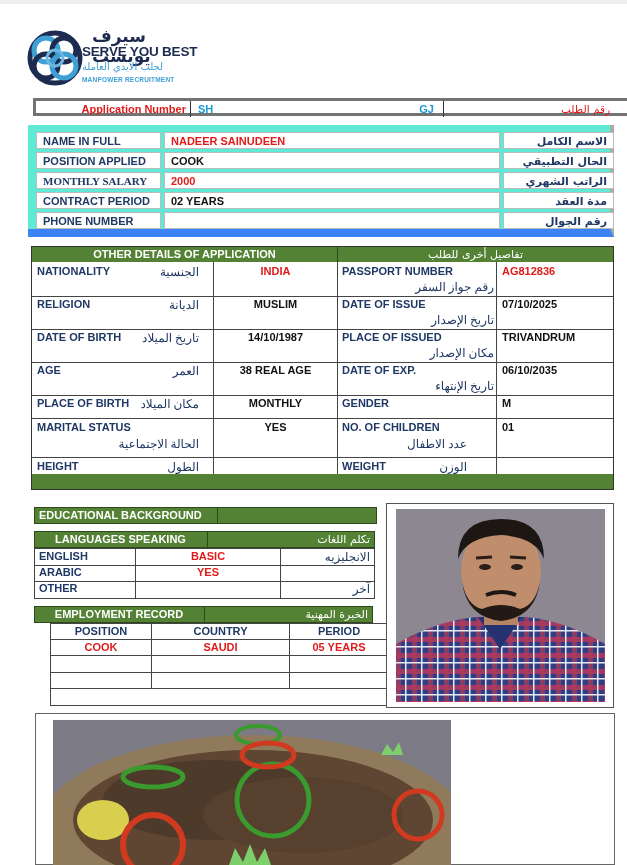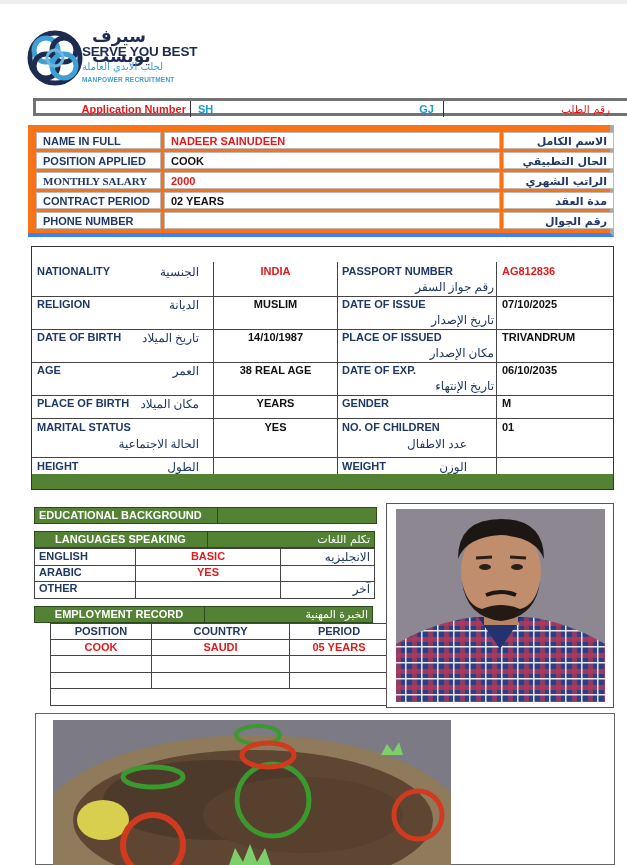--- a/index.html
+++ b/index.html
@@ -17,21 +17,21 @@
   .logo-ar1{left:92px;top:26px;font-size:17px;color:#1c2b4f;font-weight:bold;width:100px;text-align:left;direction:rtl;font-family:"DejaVu Sans",sans-serif;}
   .logo-en{left:82px;top:44px;font-size:13.5px;font-weight:bold;color:#1c2b4f;letter-spacing:-0.2px;}
   .logo-ar2{left:82px;top:61px;font-size:10px;color:#3fa0d5;width:106px;text-align:left;direction:rtl;font-family:"DejaVu Sans",sans-serif;}
   .logo-sub{left:82px;top:76px;font-size:6.5px;color:#3fa0d5;font-weight:bold;letter-spacing:0.2px;}
 
   
   .appbar{left:33px;top:98px;width:612px;height:18px;border:3px solid #737373;box-sizing:border-box;}
   .appbar .c{position:absolute;top:0;height:16px;line-height:16px;font-size:11px;font-weight:bold;}
 
   
-  .summary{left:28px;top:125px;width:586px;height:112px;background:#f97316;border-right:4px solid #aaa;border-bottom:4px solid #3b82f6;box-sizing:border-box;}
+  .summary{left:28px;top:125px;width:586px;height:112px;background:#5eead4;border-right:4px solid #aaa;border-bottom:8px solid #3b82f6;box-sizing:border-box;}
   .srow{position:absolute;left:8px;height:17px;width:572px;}
   .scell{position:absolute;top:0;height:17px;line-height:17px;background:#fff;border:1px solid #bbb;box-sizing:border-box;font-size:11px;font-weight:bold;padding:0 6px;white-space:nowrap;overflow:hidden;}
 
   
   .details{left:31px;top:246px;width:583px;height:244px;border:1px solid #333;box-sizing:border-box;}
   .ghead{background:#548235;color:#fff;font-weight:bold;font-size:11px;}
   .dline{position:absolute;background:#444;}
   .lbl{position:absolute;font-size:11px;font-weight:bold;color:#1f3864;white-space:nowrap;}
   .arl{position:absolute;font-size:12px;color:#1f3864;direction:rtl;font-family:Liberation Serif, serif;white-space:nowrap;}
   .val{position:absolute;font-size:11px;font-weight:bold;white-space:nowrap;}
@@ -98,20 +98,25 @@
   </div>
   <div class="srow" style="top:87px;">
     <div class="scell navy" style="left:0;width:125px;">PHONE NUMBER</div>
     <div class="scell blk" style="left:128px;width:336px;"></div>
     <div class="scell navy ar" style="left:467px;width:111px;text-align:right;">رقم الجوال</div>
   </div>
 </div>
 
 <div class="abs details">
 
+  <div class="abs ghead" style="left:0;top:0;width:581px;height:15px;">
+    <div class="abs" style="left:0;top:0;width:305px;height:15px;line-height:15px;text-align:center;">OTHER DETAILS OF APPLICATION</div>
+    <div class="abs" style="left:305px;top:0;width:1px;height:15px;background:#2d4a1c;"></div>
+    <div class="abs ar" style="left:306px;top:0;width:275px;height:15px;line-height:15px;text-align:center;font-weight:normal;">تفاصيل أخرى للطلب</div>
+  </div>
 
   <div class="dline" style="left:181px;top:15px;width:1px;height:212px;"></div>
   <div class="dline" style="left:305px;top:15px;width:1px;height:212px;"></div>
   <div class="dline" style="left:464px;top:15px;width:1px;height:212px;"></div>
 
   <div class="dline" style="left:0;top:49px;width:581px;height:1px;"></div>
   <div class="dline" style="left:0;top:82px;width:581px;height:1px;"></div>
   <div class="dline" style="left:0;top:115px;width:581px;height:1px;"></div>
   <div class="dline" style="left:0;top:148px;width:581px;height:1px;"></div>
   <div class="dline" style="left:0;top:171px;width:581px;height:1px;"></div>
@@ -130,21 +135,21 @@
   <div class="lbl" style="left:5px;top:84px;">DATE OF BIRTH</div>
   <div class="arl" style="right:414px;top:84px;">تاريخ الميلاد</div>
   <div class="val blk" style="left:182px;width:123px;text-align:center;top:84px;">14/10/1987</div>
 
   <div class="lbl" style="left:5px;top:117px;">AGE</div>
   <div class="arl" style="right:414px;top:117px;">العمر</div>
   <div class="val blk" style="left:182px;width:123px;text-align:center;top:117px;">38 REAL AGE</div>
 
   <div class="lbl" style="left:5px;top:150px;">PLACE OF BIRTH</div>
   <div class="arl" style="right:414px;top:150px;">مكان الميلاد</div>
-  <div class="val blk" style="left:182px;width:123px;text-align:center;top:150px;">YEARS</div>
+  <div class="val blk" style="left:182px;width:123px;text-align:center;top:150px;">MONTHLY</div>
 
   <div class="lbl" style="left:5px;top:174px;">MARITAL STATUS</div>
   <div class="arl" style="right:414px;top:190px;">الحالة الاجتماعية</div>
   <div class="val blk" style="left:182px;width:123px;text-align:center;top:174px;">YES</div>
 
   <div class="lbl" style="left:5px;top:213px;">HEIGHT</div>
   <div class="arl" style="right:414px;top:213px;">الطول</div>
   <div class="val blk" style="left:182px;width:123px;text-align:center;top:213px;"></div>
 
   <div class="lbl" style="left:310px;top:18px;">PASSPORT NUMBER</div>

